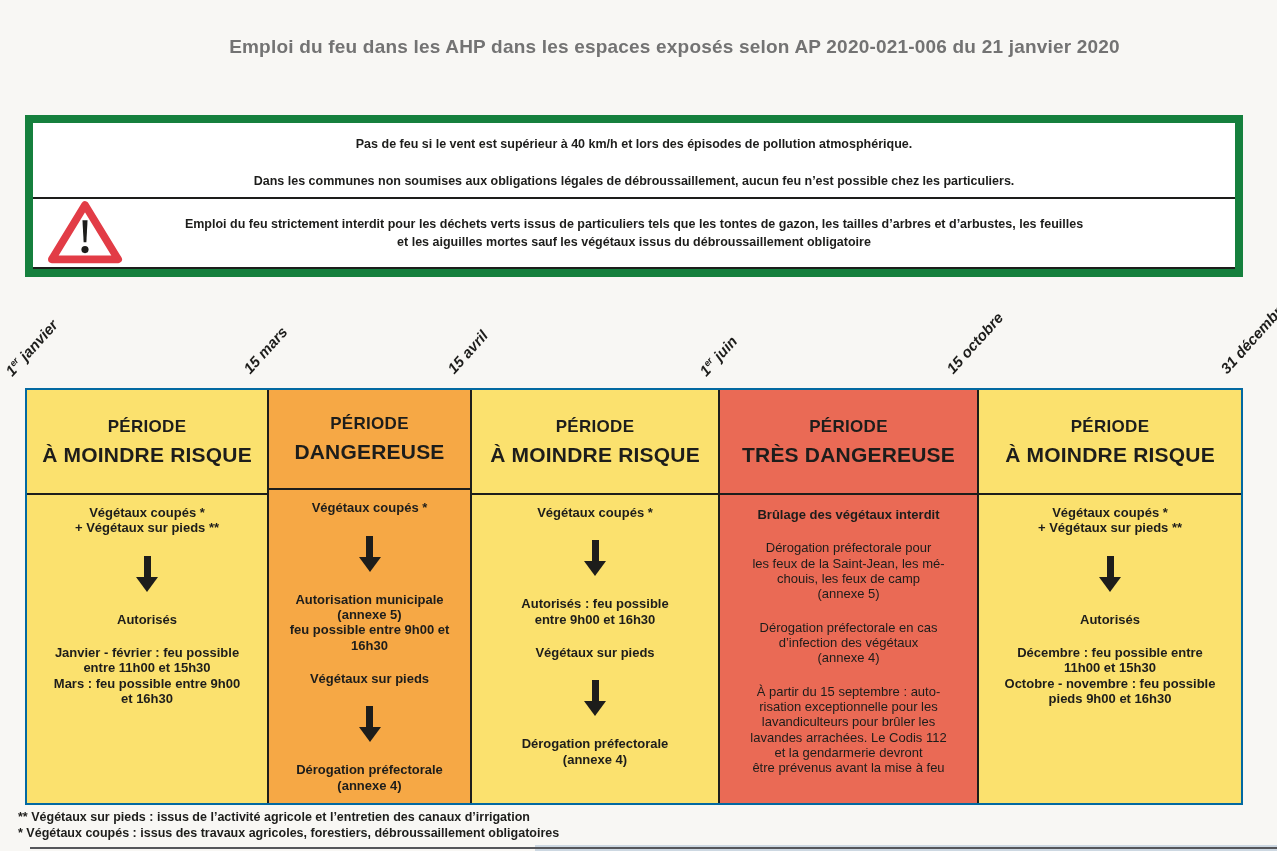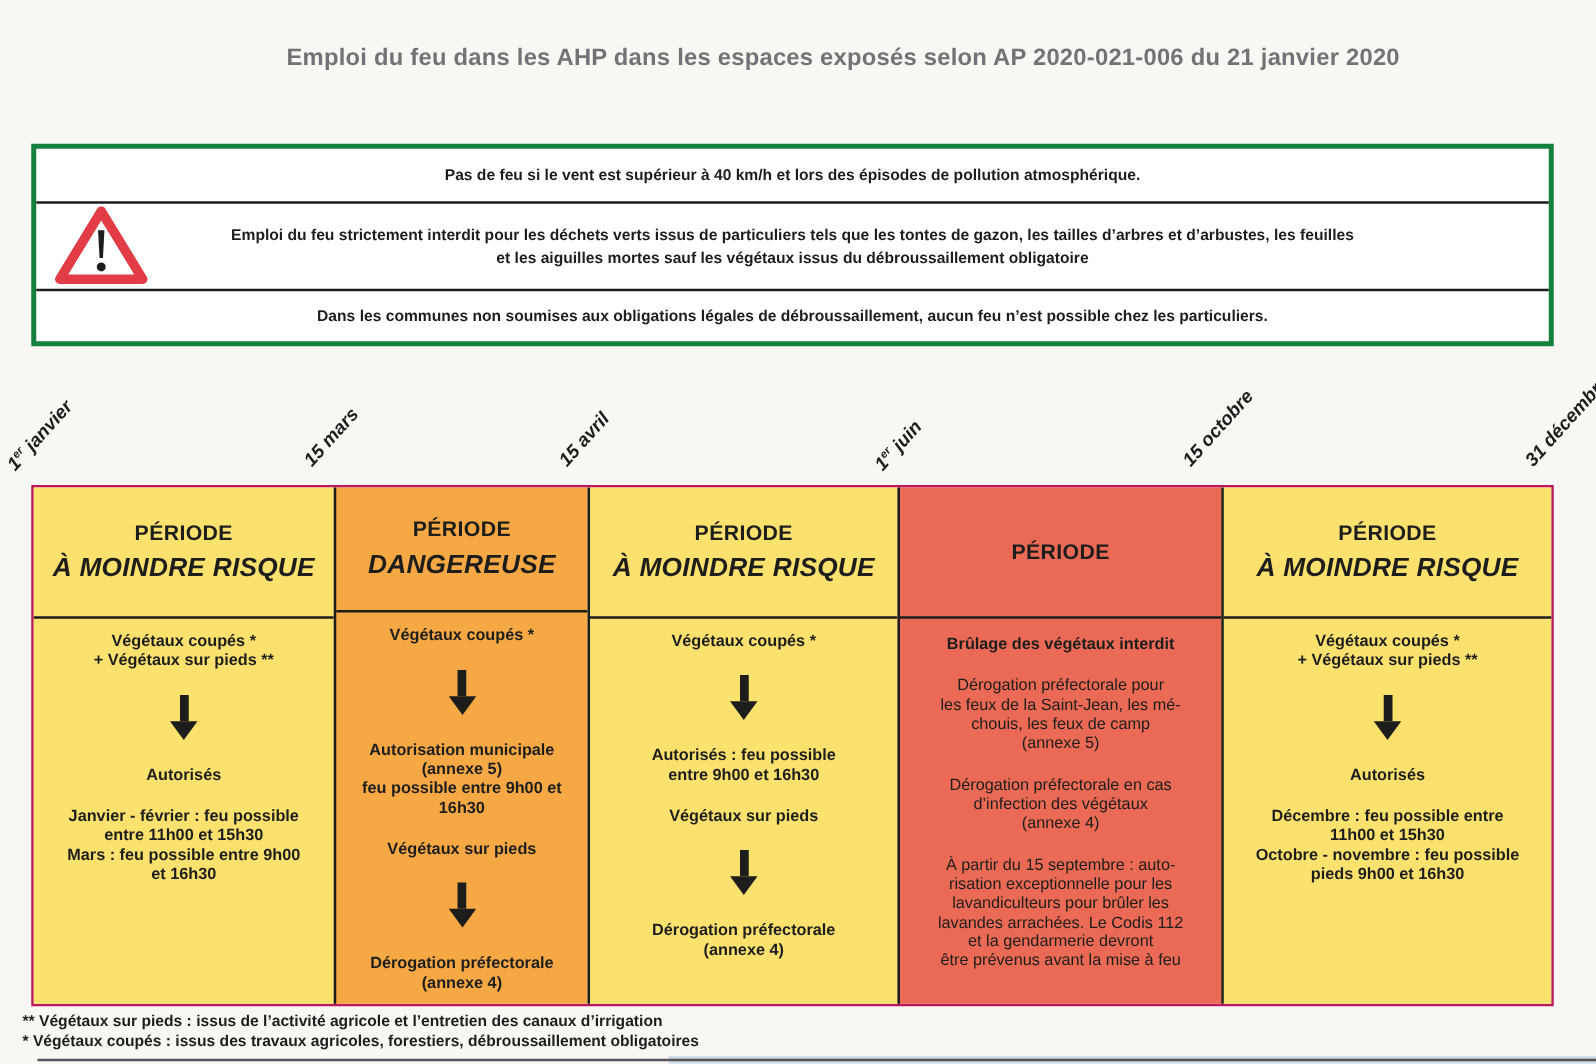--- a/index.html
+++ b/index.html
@@ -16,21 +16,21 @@
   
   .title{
     position:absolute;left:0;top:36px;width:100%;
     text-align:center;font-size:19px;font-weight:bold;
     letter-spacing:.2px;color:#737373;padding-left:36px;
   }
 
   
   .warnbox{
     position:absolute;left:25px;top:115px;width:1218px;height:162px;
-    box-sizing:border-box;border:4px solid #15803d;background:#ffffff;
+    box-sizing:border-box;border:8px solid #15803d;background:#ffffff;
     display:flex;flex-direction:column;
   }
   .warn-row{
     position:relative;display:flex;align-items:center;justify-content:center;
     font-size:12.5px;font-weight:bold;text-align:center;line-height:1.45;
     white-space:pre-line;padding:0 90px;
   }
   .warn-row-1{height:42px;}
   .warn-row-2{height:68px;border-top:2px solid #1d1d1b;border-bottom:2px solid #1d1d1b;}
   .warn-row-3{flex:1;}
@@ -45,32 +45,32 @@
     position:absolute;top:358px;height:20px;line-height:20px;
     transform-origin:left bottom;transform:rotate(-48deg);
     font-size:15px;font-weight:bold;font-style:italic;white-space:nowrap;
     color:#1d1d1b;
   }
   .date-label sup{font-size:9px;}
 
   
   .ptable{
     position:absolute;left:25px;top:388px;width:1218px;height:417px;
-    box-sizing:border-box;border:2px solid #be185d;
+    box-sizing:border-box;border:2px solid #0369a1;
     display:flex;flex-direction:row;background:#fff;
   }
   .pcol{box-sizing:border-box;display:flex;flex-direction:column;}
   .pcol + .pcol{border-left:2px solid #1d1d1b;}
   .p-header{
     height:105px;box-sizing:border-box;border-bottom:2px solid #1d1d1b;
     display:flex;flex-direction:column;align-items:center;justify-content:center;
     gap:6px;text-align:center;
   }
   .p-h1{font-size:17px;font-weight:bold;letter-spacing:.3px;}
-  .p-h2{font-size:21px;font-weight:bold;letter-spacing:.2px;font-style:italic;}
+  .p-h2{font-size:21px;font-weight:bold;letter-spacing:.2px;}
   .p-body{
     flex:1;display:flex;flex-direction:column;align-items:center;
     padding:10px 4px;gap:18px;border-radius:16px;
   }
   .p-body.no-arrows{padding-top:12px;}
   .p-text{
     font-size:13px;line-height:1.18;text-align:center;white-space:pre-line;
   }
   .p-text.bold{font-weight:bold;}
 
@@ -88,32 +88,32 @@
 </style>
 </head>
 <body>
 
 <div class="page">
 
   <div class="title">Emploi du feu dans les AHP dans les espaces exposés selon AP 2020-021-006 du 21 janvier 2020</div>
 
   <div class="warnbox">
     <div class="warn-row warn-row-1">Pas de feu si le vent est supérieur à 40 km/h et lors des épisodes de pollution atmosphérique.</div>
+    <div class="warn-row warn-row-3">Dans les communes non soumises aux obligations légales de débroussaillement, aucun feu n’est possible chez les particuliers.</div>
     <div class="warn-row warn-row-2">
       <span class="warn-icon">
         <svg viewBox="0 0 92 80" width="80" height="68" aria-hidden="true">
           <path d="M46 7 L85 71 L7 71 Z" fill="#ffffff" stroke="#e23c46" stroke-width="9" stroke-linejoin="round"></path>
           <path d="M43 25 L49 25 L47.6 51 L44.4 51 Z" fill="#1d1d1b"></path>
           <circle cx="46" cy="59.5" r="4.2" fill="#1d1d1b"></circle>
         </svg>
       </span>
       <span style="white-space:pre-line;">Emploi du feu strictement interdit pour les déchets verts issus de particuliers tels que les tontes de gazon, les tailles d’arbres et d’arbustes, les feuilles
 et les aiguilles mortes sauf les végétaux issus du débroussaillement obligatoire</span>
     </div>
-    <div class="warn-row warn-row-3">Dans les communes non soumises aux obligations légales de débroussaillement, aucun feu n’est possible chez les particuliers.</div>
   </div>
 
   <div class="timeline">
       <span class="date-label" style="left: 13px;">1<sup>er</sup> janvier</span>
       <span class="date-label" style="left: 254px;">15 mars</span>
       <span class="date-label" style="left: 458px;">15 avril</span>
       <span class="date-label" style="left: 707px;">1<sup>er</sup> juin</span>
       <span class="date-label" style="left: 957px;">15 octobre</span>
       <span class="date-label" style="left: 1231px;">31 décembre</span>
     </div>
@@ -180,20 +180,21 @@
             <div class="arrow-shaft"></div>
             <div class="arrow-head"></div>
           </div>
           <div class="p-text bold">Dérogation préfectorale
 (annexe 4)</div>
         </div>
       </div>
       <div class="pcol" style="background: rgb(234, 106, 85); width: 259px;">
         <div class="p-header">
           <div class="p-h1">PÉRIODE</div>
+          <div class="p-h2">TRÈS DANGEREUSE</div>
         </div>
         <div class="p-body no-arrows">
           <div class="p-text bold">Brûlage des végétaux interdit</div>
           <div class="p-text">Dérogation préfectorale pour
 les feux de la Saint-Jean, les mé-
 chouis, les feux de camp
 (annexe 5)</div>
           <div class="p-text">Dérogation préfectorale en cas
 d’infection des végétaux
 (annexe 4)</div>

